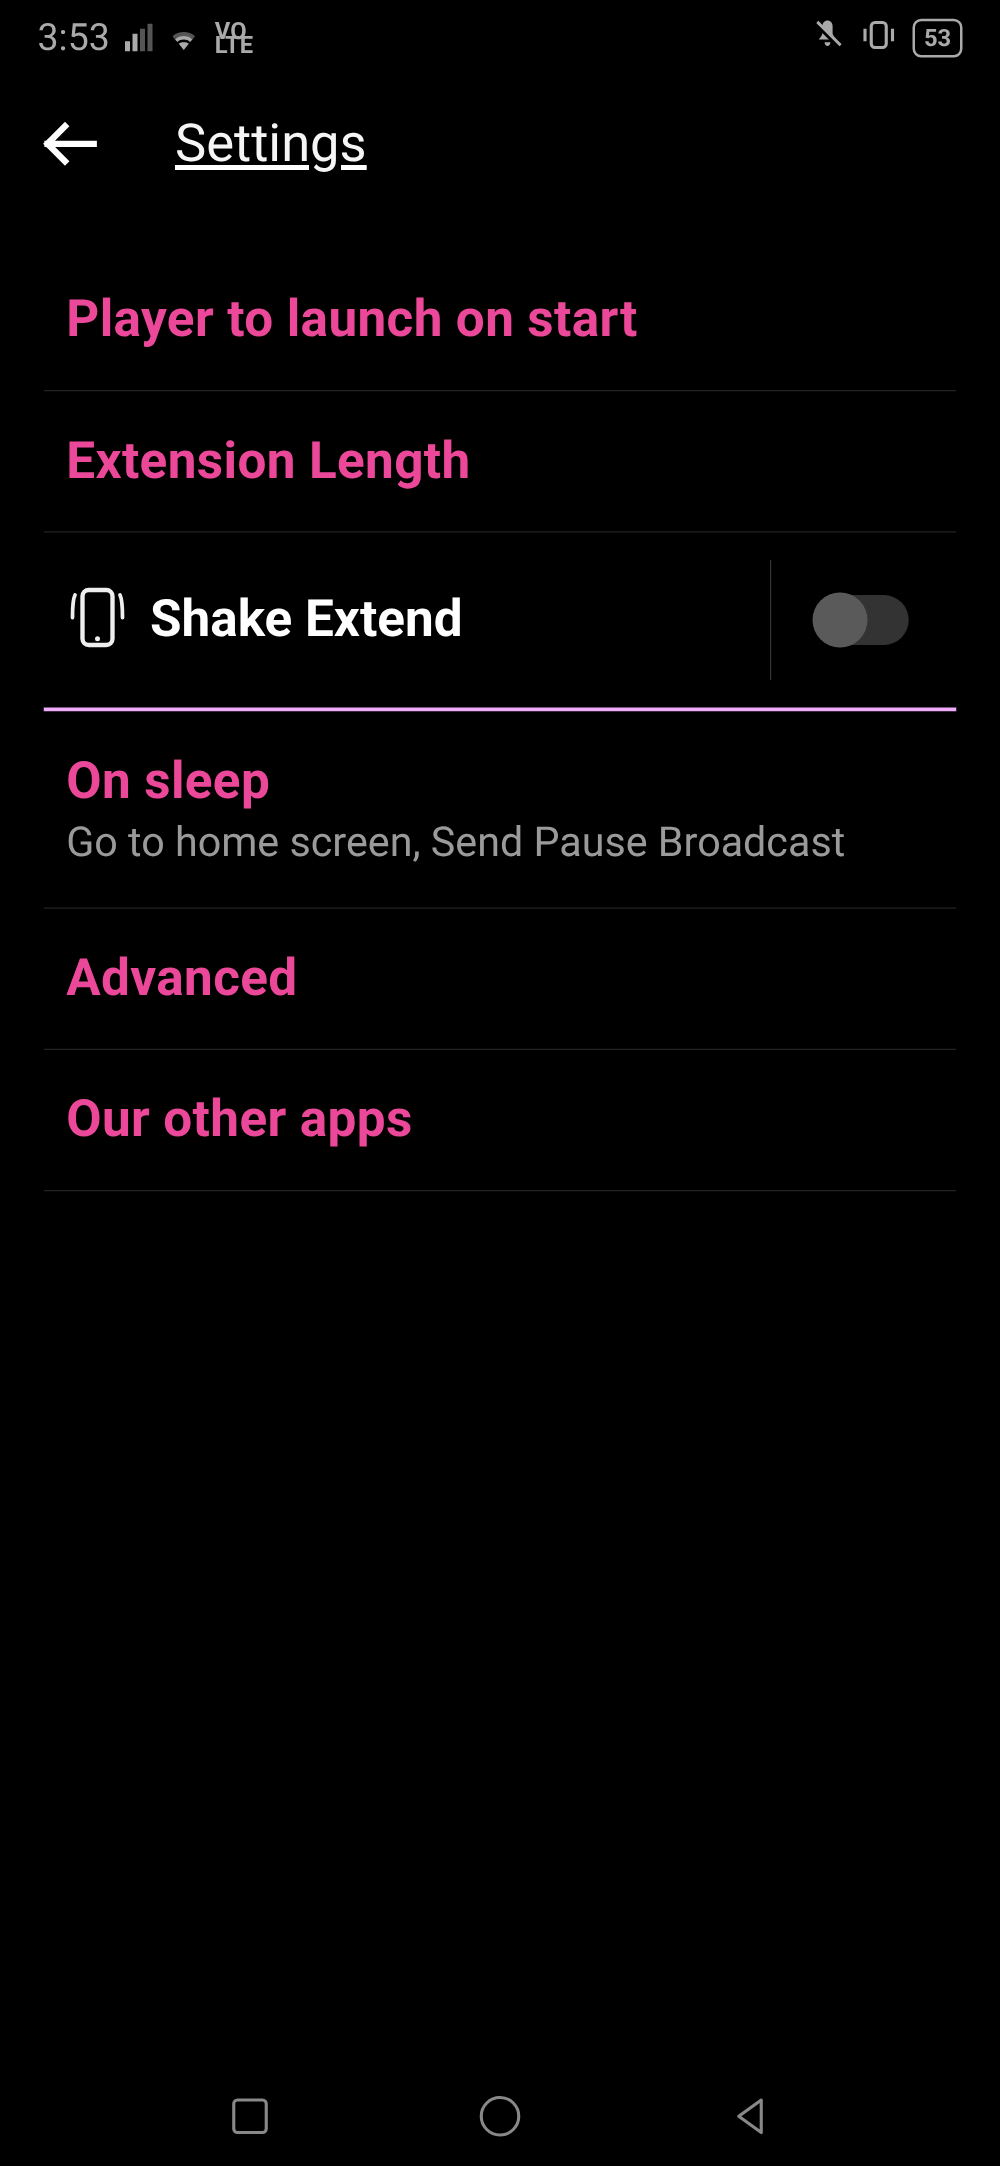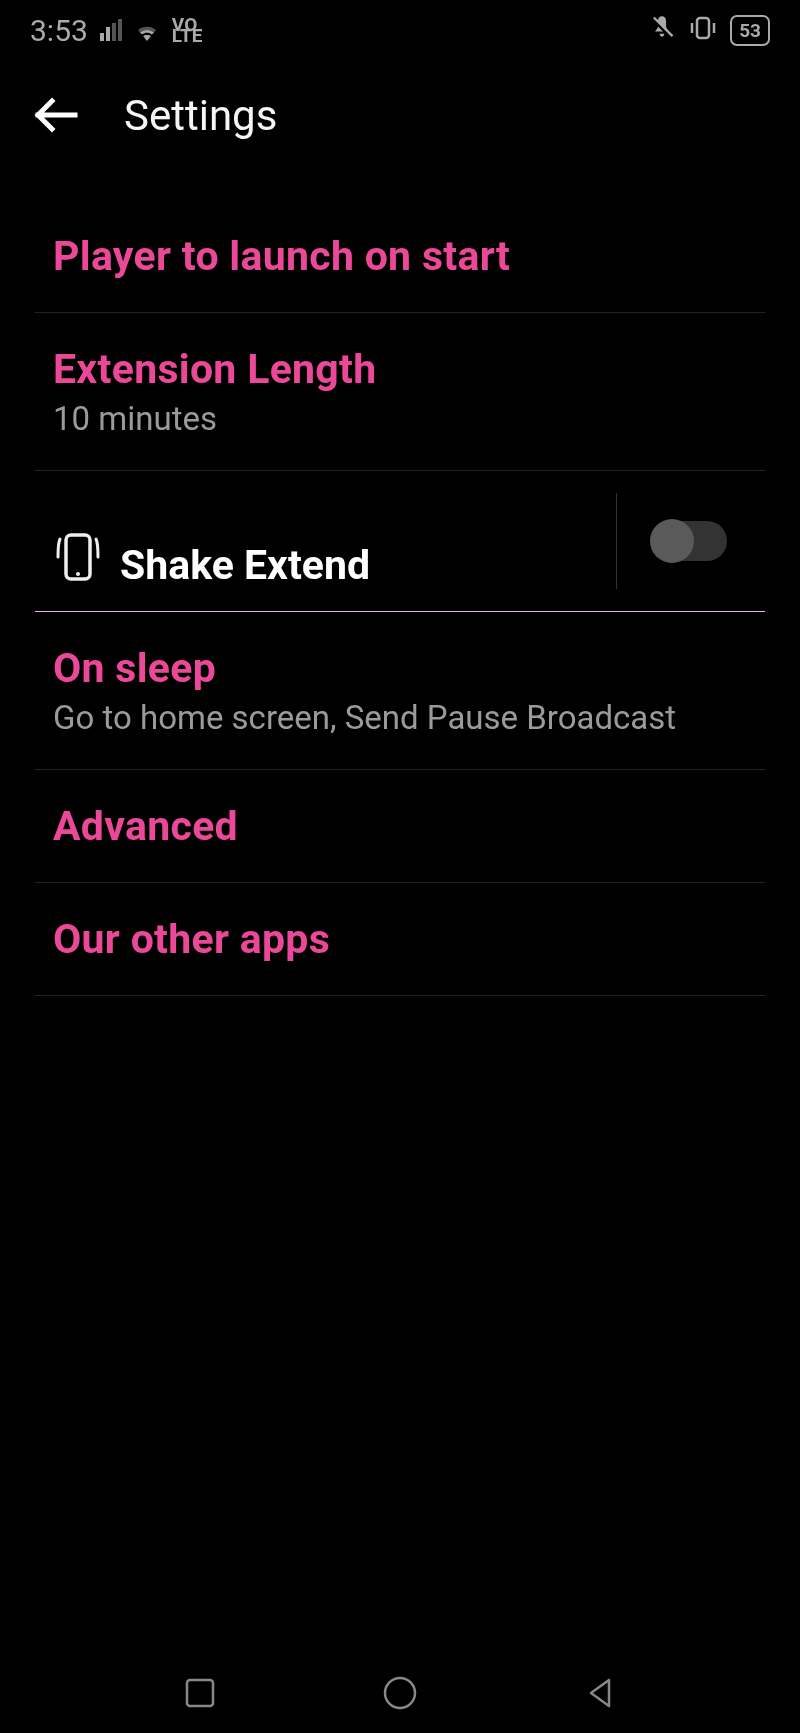--- a/index.html
+++ b/index.html
@@ -68,21 +68,22 @@
       font-weight: bold;
       color: #aaaaaa;
     }
     
     
     .app-bar {
       height: 110px;
       display: flex;
       align-items: center;
       padding: 0 30px;
-      gap: 44px;
+      gap: 60px;
+      text-decoration: underline;
     }
     .back-arrow {
       width: 50px;
       height: 50px;
     }
     .app-title {
       font-size: 42px;
       font-weight: 400;
       color: #f5f5f5;
     }
@@ -109,23 +110,23 @@
     .row-subtitle {
       font-size: 33px;
       font-weight: 400;
       color: #9a9a9a;
       margin-top: 6px;
     }
     
     
     .shake-row {
       display: flex;
-      align-items: flex-end;
+      align-items: center;
       padding: 22px 18px 22px 0px;
-      border-bottom: 1px solid #f0abfc;
+      border-bottom: 3px solid #f0abfc;
     }
     .shake-icon-wrap {
       width: 85px;
       display: flex;
       justify-content: center;
     }
     .shake-title {
       font-size: 41px;
       font-weight: 700;
       color: #ffffff;
@@ -232,21 +233,20 @@
 </div>
 
 <div class="settings-list">
 
   <div class="row-first">
     <div class="row-title">Player to launch on start</div>
   </div>
 
   <div class="row">
     <div class="row-title">Extension Length</div>
-    <div class="row-subtitle">10 minutes</div>
   </div>
 
   <div class="shake-row">
     <div class="shake-icon-wrap">
       <span>
         <svg width="48" height="56" viewBox="0 0 48 56">
           <rect x="12" y="6" width="24" height="44" rx="5" stroke="#eeeeee" stroke-width="3.5" fill="none"></rect>
           <path d="M6 10 C4 14 4 20 4 28" stroke="#eeeeee" stroke-width="3" fill="none" stroke-linecap="round"></path>
           <path d="M42 10 C44 14 44 20 44 28" stroke="#eeeeee" stroke-width="3" fill="none" stroke-linecap="round"></path>
           <circle cx="24" cy="45" r="2" fill="#eeeeee"></circle>

